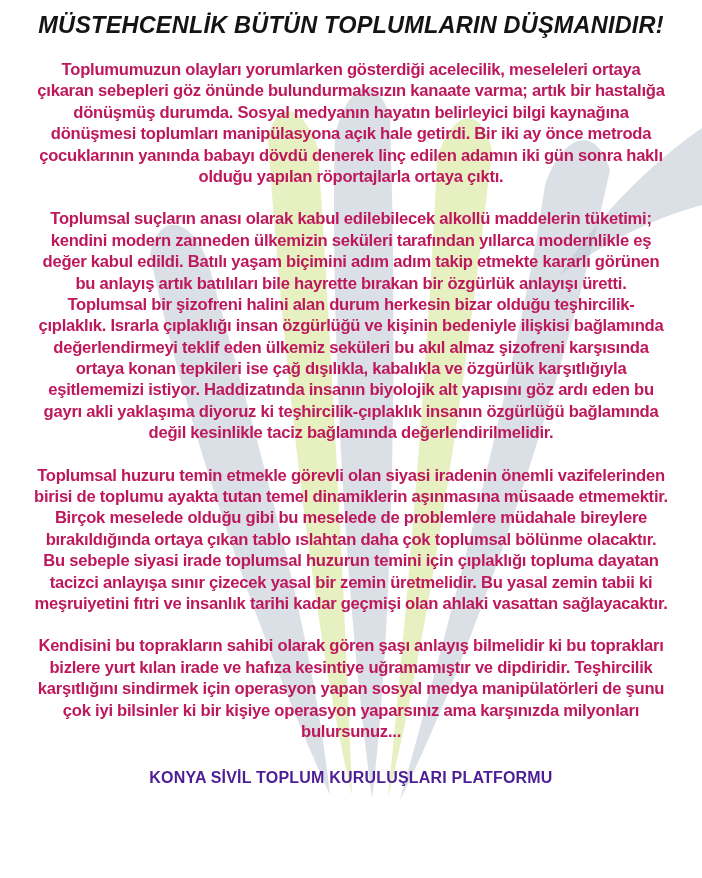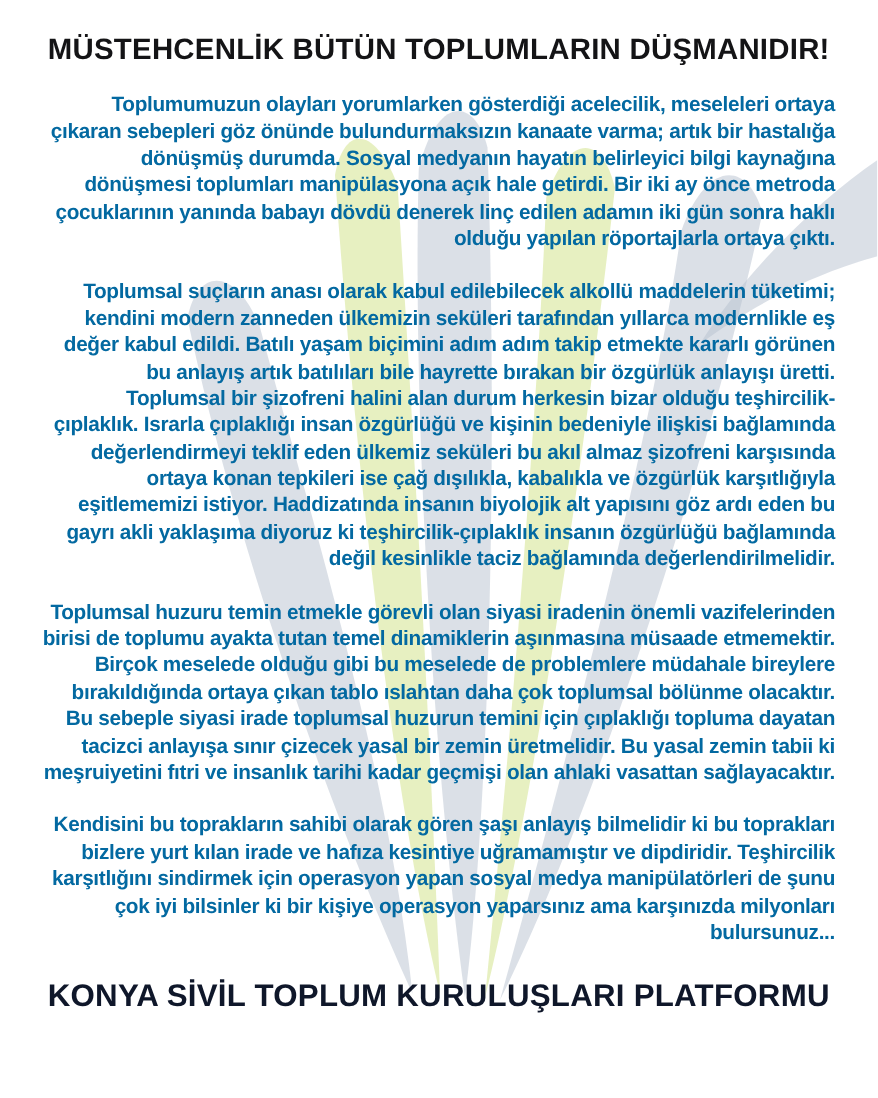--- a/index.html
+++ b/index.html
@@ -20,42 +20,42 @@
     height: 878px;
     pointer-events: none;
   }
   .content {
     position: relative;
     z-index: 1;
     padding: 12px 34px 0 34px;
     text-align: center;
   }
   .doc-title {
-    margin: 14px 0 20px 0;
+    margin: 0 0 20px 0;
     font-size: 23.5px;
     font-weight: 800;
     letter-spacing: 0.2px;
     color: #141416;
     line-height: 1.15;
+    font-style: italic;
   }
   .para {
     margin: 0 0 21px 0;
     font-size: 16.6px;
     font-weight: 600;
     line-height: 1.29;
     letter-spacing: -0.25px;
-    color: #0369a1;
-    text-align: right;
+    color: #be185d;
   }
   .footer-signature {
     margin-top: 27px;
-    font-size: 25px;
+    font-size: 16px;
     font-weight: 800;
     letter-spacing: 0.2px;
-    color: #0f172a;
+    color: #4c1d95;
   }
 </style>
 </head>
 <body>
 
 <div class="page">
 
   <svg class="watermark" viewBox="0 0 702 878" xmlns="http://www.w3.org/2000/svg" aria-hidden="true">
     <g>
 

